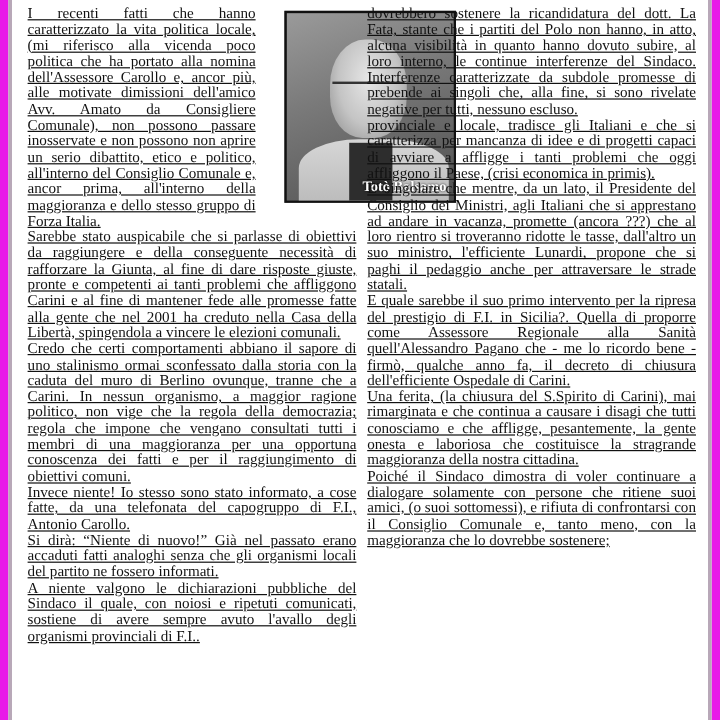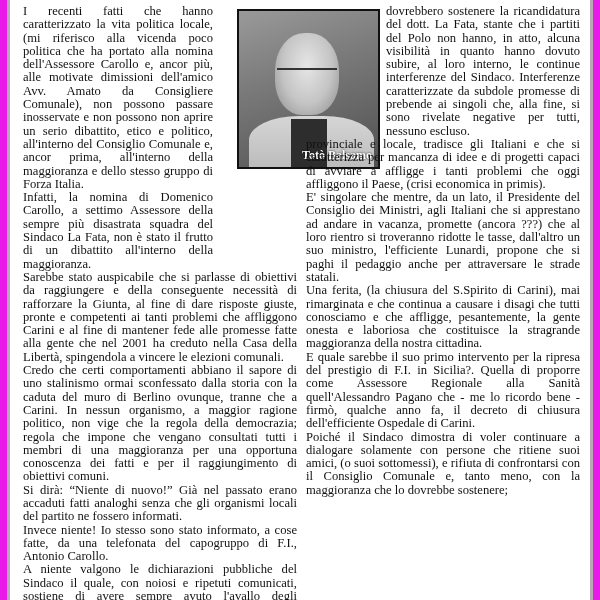--- a/index.html
+++ b/index.html
@@ -3,21 +3,21 @@
 <meta charset="utf-8">
 <style>
   html, body { margin:0; padding:0; }
   body { width:600px; height:600px; overflow:hidden; background:#ffffff; position:relative; font-family:"Liberation Serif", "DejaVu Serif", serif; }
   .bar-left { position:absolute; left:0; top:0; width:7px; height:600px; background:#e81ae8; }
   .shade-left { position:absolute; left:7px; top:0; width:3px; height:600px; background:#b8a8b8; }
   .bar-right { position:absolute; right:0; top:0; width:7px; height:600px; background:#e81ae8; }
   .shade-right { position:absolute; right:7px; top:0; width:3px; height:600px; background:#b8a8b8; }
   .page { position:absolute; left:23px; top:5px; width:557px; height:600px; }
   .col { position:absolute; top:0; width:274px; font-size:12.6px; line-height:13.3px; color:#111; text-align:justify; }
-  .col p { margin:0; }
+  .col p { margin:0;text-decoration:underline; }
   .left-col { left:0; }
   .right-col { left:283px; }
   .photo { position:absolute; left:214px; top:4px; width:143px; height:160px; border:2px solid #111; background:#6e6e6e; overflow:hidden; box-sizing:border-box; }
   .photo-bg { position:absolute; inset:0; background:linear-gradient(160deg,#9a9a9a 0%,#7a7a7a 40%,#505050 100%); }
   .head { position:absolute; left:36px; top:22px; width:64px; height:82px; background:radial-gradient(ellipse at 50% 40%,#e6e6e6 0%,#c4c4c4 55%,#8a8a8a 100%); border-radius:46% 46% 42% 42%; }
   .glasses { position:absolute; left:38px; top:57px; width:60px; height:14px; border-top:2px solid #333; }
   .body-shape { position:absolute; left:10px; top:105px; width:125px; height:60px; background:linear-gradient(180deg,#d6d6d6 0%,#b8b8b8 100%); border-radius:40% 40% 0 0; }
   .shirt { position:absolute; left:52px; top:108px; width:36px; height:55px; background:#2d2d2d; }
   .caption { position:absolute; right:6px; bottom:4px; color:#ffffff; font-weight:bold; font-size:12px; text-shadow:0 0 2px #000; }
 </style>
@@ -27,48 +27,47 @@
 <div class="bar-left"></div>
 <div class="shade-left"></div>
 <div class="bar-right"></div>
 <div class="shade-right"></div>
 
 <div class="page">
 
   <div class="col left-col">
     <div style="width:190px">
       <p>I recenti fatti che hanno caratterizzato la vita politica locale, (mi riferisco alla vicenda poco politica che ha portato alla nomina dell'Assessore Carollo e, ancor più, alle motivate dimissioni dell'amico Avv. Amato da Consigliere Comunale), non possono passare inosservate e non possono non aprire un serio dibattito, etico e politico, all'interno del Consiglio Comunale e, ancor prima, all'interno della maggioranza e dello stesso gruppo di Forza Italia.</p>
-      <p>Infatti, la nomina di Domenico Carollo, a settimo Assessore della sempre più disastrata squadra del Sindaco La Fata, non è stato il frutto di un dibattito all'interno della maggioranza.</p>
     </div>
     <div>
       <p>Sarebbe stato auspicabile che si parlasse di obiettivi da raggiungere e della conseguente necessità di rafforzare la Giunta, al fine di dare risposte giuste, pronte e competenti ai tanti problemi che affliggono Carini e al fine di mantener fede alle promesse fatte alla gente che nel 2001 ha creduto nella Casa della Libertà, spingendola a vincere le elezioni comunali.</p>
       <p>Credo che certi comportamenti abbiano il sapore di uno stalinismo ormai sconfessato dalla storia con la caduta del muro di Berlino ovunque, tranne che a Carini. In nessun organismo, a maggior ragione politico, non vige che la regola della democrazia; regola che impone che vengano consultati tutti i membri di una maggioranza per una opportuna conoscenza dei fatti e per il raggiungimento di obiettivi comuni.</p>
+      <p>Invece niente! Io stesso sono stato informato, a cose fatte, da una telefonata del capogruppo di F.I., Antonio Carollo.</p>
       <p>Si dirà: “Niente di nuovo!” Già nel passato erano accaduti fatti analoghi senza che gli organismi locali del partito ne fossero informati.</p>
-      <p>Invece niente! Io stesso sono stato informato, a cose fatte, da una telefonata del capogruppo di F.I., Antonio Carollo.</p>
       <p>A niente valgono le dichiarazioni pubbliche del Sindaco il quale, con noiosi e ripetuti comunicati, sostiene di avere sempre avuto l'avallo degli organismi provinciali di F.I..</p>
 
     </div>
   </div>
 
   <div class="photo">
     <div class="photo-bg"></div>
     <div class="body-shape"></div>
     <div class="shirt"></div>
     <div class="head"></div>
     <div class="glasses"></div>
     <div class="caption">Totò Balsamo</div>
   </div>
 
   <div class="col right-col">
-    <div style="margin-left:80px">
+    <div style="">
       <p>dovrebbero sostenere la ricandidatura del dott. La Fata, stante che i partiti del Polo non hanno, in atto, alcuna visibilità in quanto hanno dovuto subire, al loro interno,  le continue interferenze del Sindaco. Interferenze caratterizzate da subdole promesse di prebende ai singoli che, alla fine, si sono rivelate negative per tutti, nessuno escluso.</p>
     </div>
     <div>
       <p>provinciale e locale, tradisce gli Italiani  e che si caratterizza per mancanza di idee e di progetti capaci di avviare a affligge i tanti problemi che oggi affliggono il Paese, (crisi economica in primis).</p>
       <p>E' singolare che mentre, da un lato, il Presidente del Consiglio dei Ministri, agli Italiani che si apprestano ad andare in vacanza, promette (ancora ???) che al loro rientro si troveranno ridotte le tasse, dall'altro un suo ministro, l'efficiente  Lunardi, propone che si paghi il pedaggio anche per attraversare le strade statali.</p>
+      <p>E quale sarebbe il suo primo intervento per la ripresa del prestigio di F.I. in Sicilia?. Quella di proporre come Assessore Regionale alla Sanità quell'Alessandro Pagano che - me lo ricordo bene - firmò, qualche anno fa, il decreto di chiusura dell'efficiente Ospedale di Carini.</p>
       <p>Una ferita, (la chiusura del S.Spirito di Carini), mai rimarginata e che continua a causare i disagi che tutti conosciamo e che affligge, pesantemente, la gente onesta e laboriosa che costituisce la stragrande maggioranza della nostra cittadina.</p>
-      <p>E quale sarebbe il suo primo intervento per la ripresa del prestigio di F.I. in Sicilia?. Quella di proporre come Assessore Regionale alla Sanità quell'Alessandro Pagano che - me lo ricordo bene - firmò, qualche anno fa, il decreto di chiusura dell'efficiente Ospedale di Carini.</p>
       <p>Poiché il Sindaco dimostra di voler continuare a dialogare solamente con persone che ritiene suoi amici, (o suoi sottomessi), e rifiuta di confrontarsi con il Consiglio Comunale e, tanto meno, con la maggioranza che lo dovrebbe sostenere;</p>
 
     </div>
   </div>
 
 </div>
 
 </body></html>

